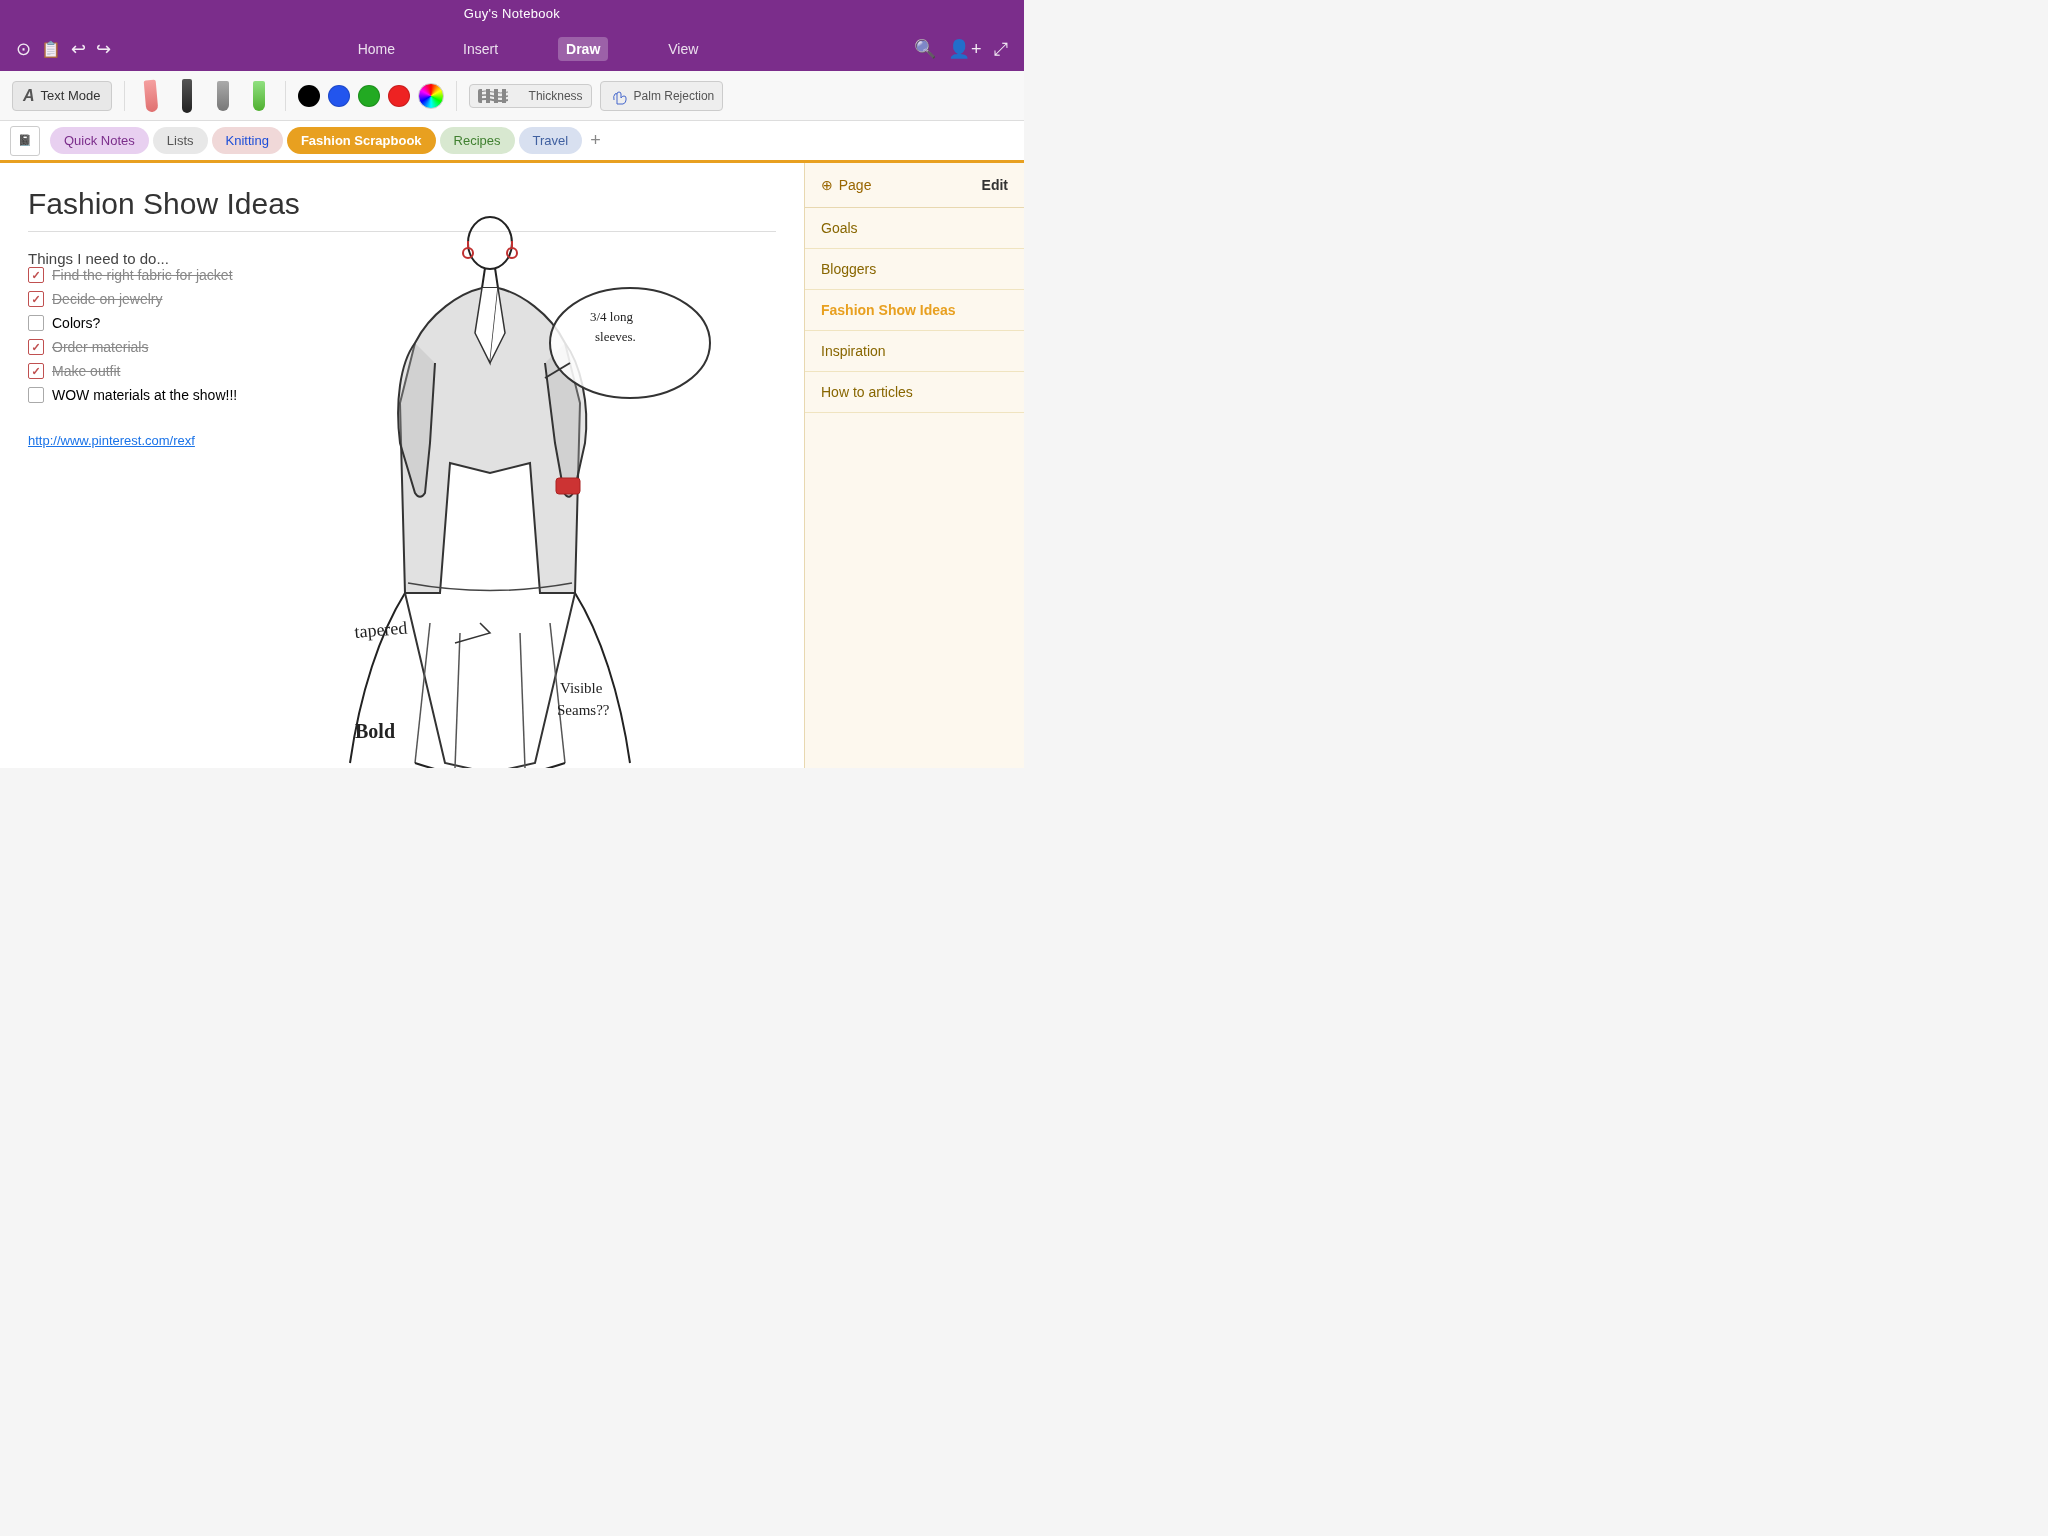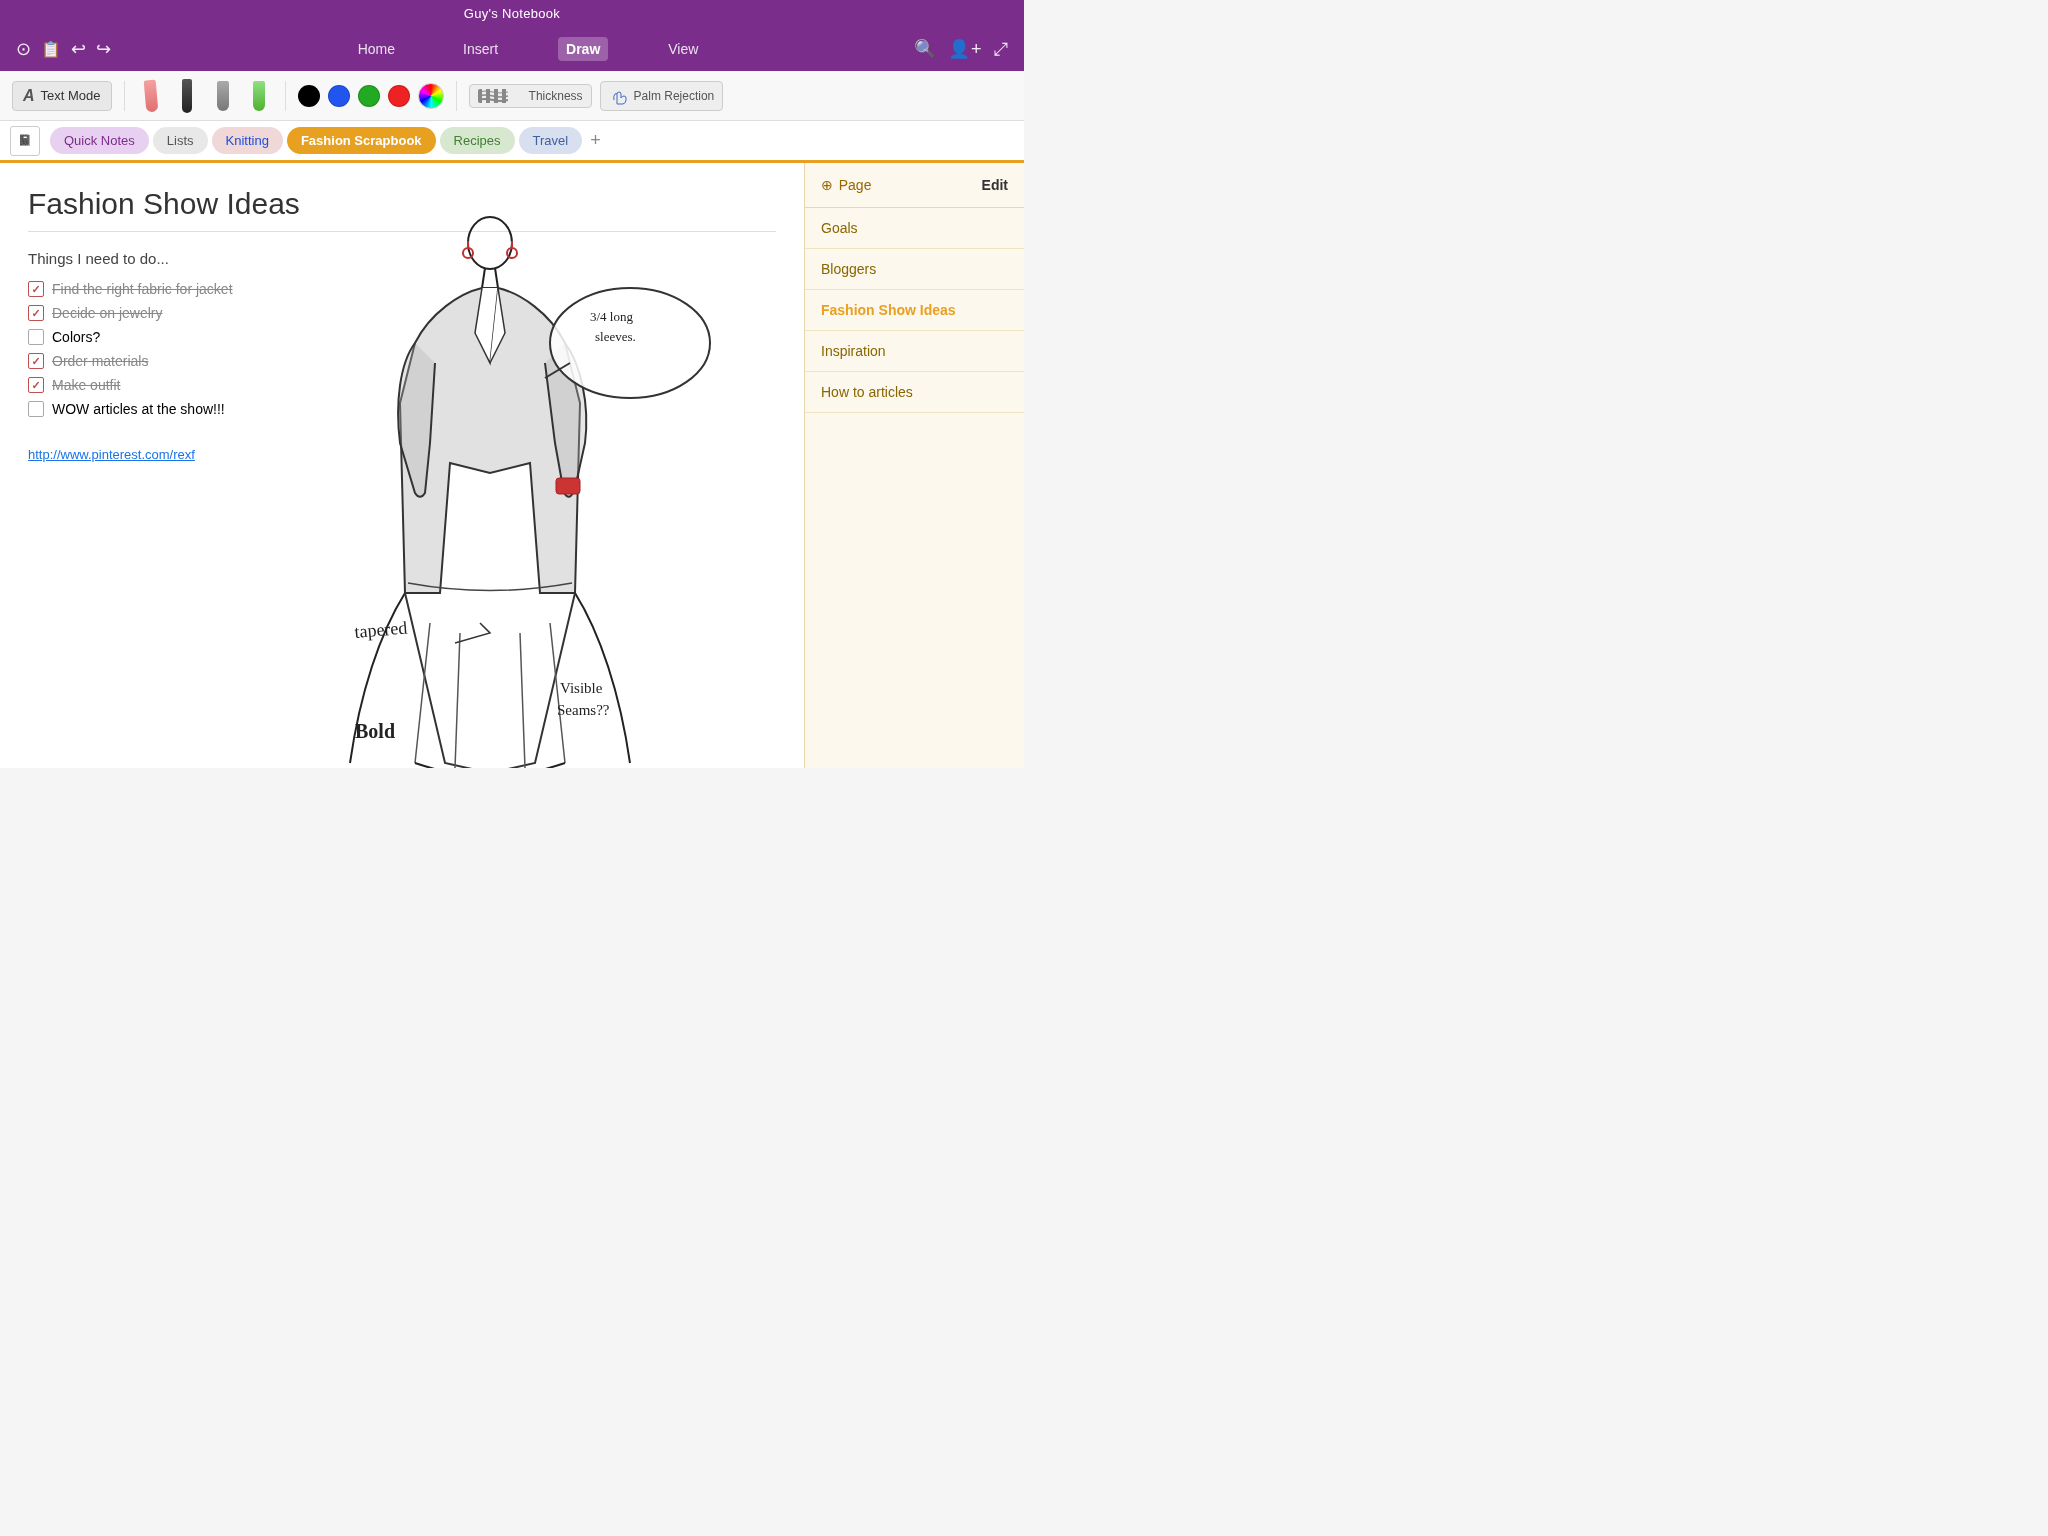--- a/index.html
+++ b/index.html
@@ -182,21 +182,20 @@
       font-size: 30px;
       font-weight: 300;
       color: #333;
       padding-bottom: 10px;
       border-bottom: 1px solid #ddd;
       margin-bottom: 18px;
     }
     .things-text {
       font-size: 15px;
       color: #444;
-      margin-bottom: 14px;
     }
     .todo-list {
       list-style: none;
       margin-bottom: 28px;
     }
     .todo-item {
       display: flex;
       align-items: center;
       gap: 8px;
       margin-bottom: 8px;
@@ -393,21 +392,21 @@
       <li class="todo-item">
         <div class="checkbox checked"></div>
         <span class="strikethrough">Order materials</span>
       </li>
       <li class="todo-item">
         <div class="checkbox checked"></div>
         <span class="strikethrough">Make outfit</span>
       </li>
       <li class="todo-item">
         <div class="checkbox"></div>
-        <span>WOW articles at the show!!!</span>
+        <span>WOW materials at the show!!!</span>
       </li>
     </ul>
 
     <a class="link-text">http://www.pinterest.com/rexf</a>
 
     
     <div class="sketch-area">
       <svg viewBox="0 0 480 580" width="480" height="580" style="position:absolute; left:40px; top:-20px;">
 
         <ellipse cx="230" cy="40" rx="22" ry="26" stroke="#222" stroke-width="2" fill="none"></ellipse>

